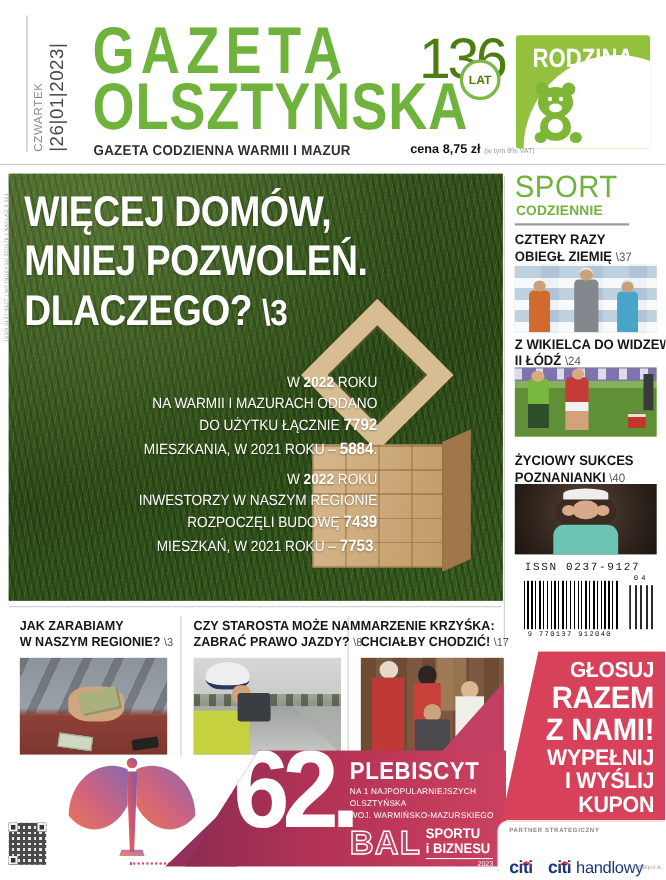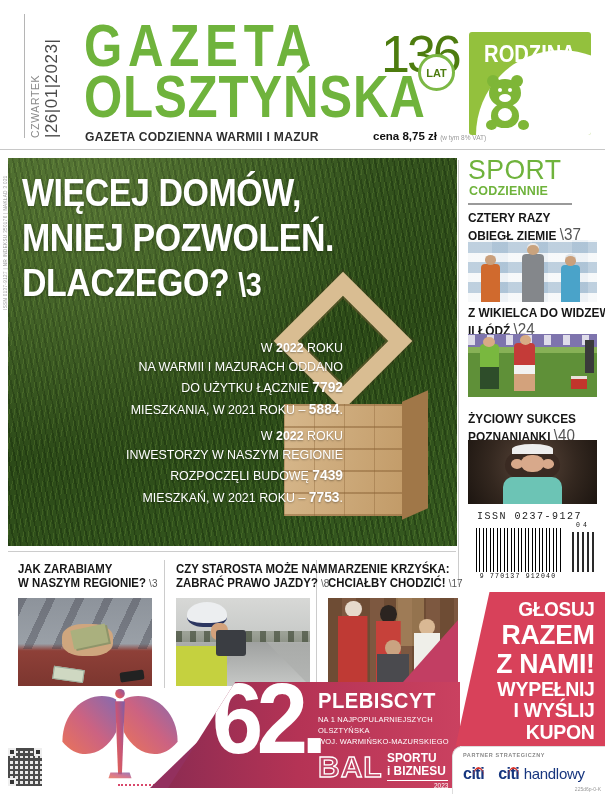--- a/index.html
+++ b/index.html
@@ -67,21 +67,21 @@
   .stats1{top:180px;} .stats2{top:268px;}
 
   
   .v-main-side{left:458px;top:160px;width:1px;height:425px;background:#ccc;}
   .sport-title{left:468px;top:156px;font-size:28px;font-weight:400;color:#6fb33c;letter-spacing:.5px;
                transform:scaleX(.95);transform-origin:0 0;line-height:1;}
   .sport-sub{left:469px;top:184px;font-size:12.5px;font-weight:800;color:#6fb33c;letter-spacing:.2px;}
   .sport-hr{left:468px;top:203px;width:104px;height:2px;background:#9a9a9a;}
   .side-title{left:468px;width:132px;font-size:12.5px;font-weight:800;color:#161616;line-height:1.18;
               transform:scaleX(.95);transform-origin:0 0;white-space:nowrap;}
-  .side-title .pref{font-weight:400;color:#555;font-size:16px;}
+  .side-title .pref{font-weight:400;color:#555;font-size:11px;}
   .st1{top:211px;} .st2{top:306px;} .st3{top:412px;}
   .sphoto{overflow:hidden;position:absolute;left:468px;width:129px;}
   .sp1{top:240px;height:62px;}
   .sp2{top:334px;height:63px;}
   .sp3{top:440px;height:64px;}
   .sphoto i{position:absolute;display:block;}
 
   .ph-podium{background-color:#cdd9e2;
     background-image:repeating-linear-gradient(0deg, rgba(255,255,255,.75) 0 9px, rgba(165,190,212,.55) 9px 20px),
                      repeating-linear-gradient(90deg, rgba(255,255,255,.35) 0 24px, rgba(150,180,205,.35) 24px 40px);}
@@ -192,21 +192,21 @@
     clip-path:polygon(30% 0,100% 0,100% 100%,9.5% 100%);}
   .coupon-text{position:absolute;right:10px;top:7px;text-align:right;color:#fff;font-weight:800;
     transform:scaleX(.95);transform-origin:100% 0;line-height:1.04;letter-spacing:-.3px;}
   .cl0{font-size:20px;} .cl1{font-size:28px;} .cl2{font-size:28px;}
   .cl3{font-size:20.5px;} .cl4{font-size:20.5px;} .cl5{font-size:20.5px;}
 
   .partner{left:452px;top:746px;width:153px;height:48px;border-top:1px solid #ddd;border-left:1px solid #ddd;
     border-radius:10px 0 0 0;padding:5px 0 0 10px;box-sizing:border-box;background:#fff;}
   .plabel{font-size:5.5px;color:#8a8a8a;letter-spacing:.6px;font-weight:600;}
   .logos{display:flex;gap:14px;align-items:baseline;margin-top:7px;}
-  .citi{font-weight:700;color:#17367f;font-size:16px;position:relative;letter-spacing:-.5px;}
+  .citi{font-weight:700;color:#17367f;font-size:16px;position:relative;letter-spacing:-.5px;margin-top:16px;}
   .citi::after{content:'';position:absolute;right:0;top:2px;width:11px;height:7px;
     border-top:2.2px solid #d9342b;border-radius:50% 50% 0 0/100% 100% 0 0;}
   .hand{font-weight:400;color:#17367f;font-size:15px;letter-spacing:-.3px;}
   .pcode{position:absolute;right:4px;bottom:2px;font-size:5px;color:#999;}
 </style>
 </head>
 <body>
 
 <div>
 

